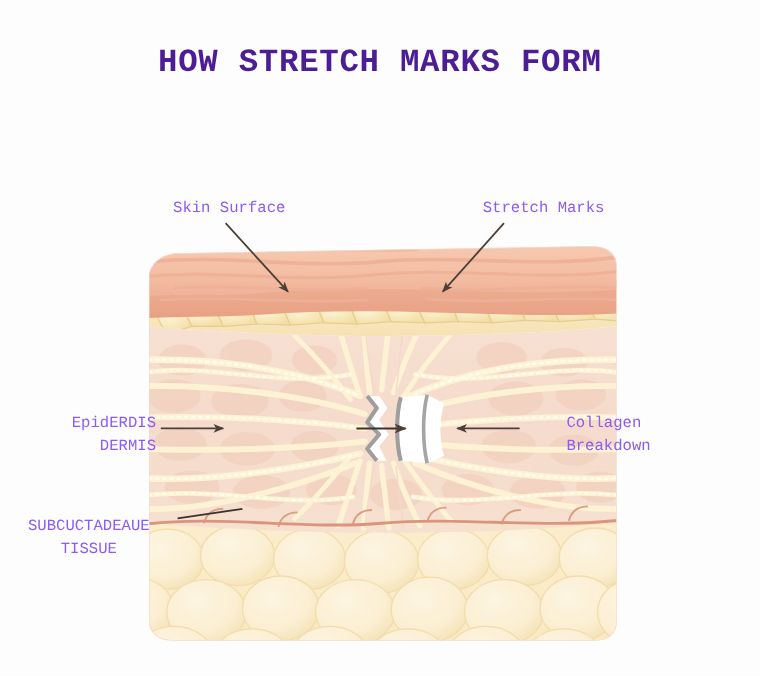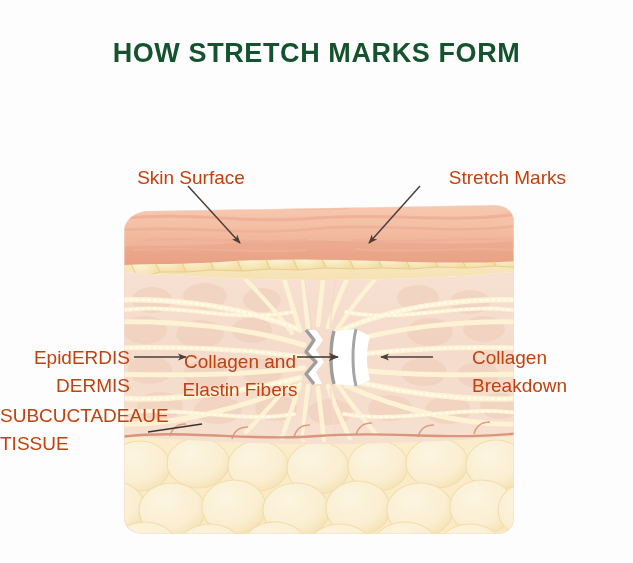--- a/index.html
+++ b/index.html
@@ -27,54 +27,54 @@
 
   #page-title {
     position: absolute;
     top: 38px;
     left: 0;
     width: 633px;
     text-align: center;
     font-size: 27px;
     font-weight: bold;
     letter-spacing: 0.6px;
-    color: #14532d;
-    font-family: Liberation Sans, sans-serif;
+    color: #4c1d95;
+    font-family: Liberation Mono, monospace;
   }
 
   .callout {
     position: absolute;
-    font-family: Liberation Sans, sans-serif;
-    font-size: 19px;
-    color: #c2410c;
+    font-family: Liberation Mono, monospace;
+    font-size: 13px;
+    color: #8b5cf6;
     line-height: 1.32;
     white-space: pre-line;
   }
 
   #label-skin-surface {
     left: 116px;  top: 165px;  width: 150px;  text-align: center;
   }
   #label-stretch-marks {
-    left: 416px;  top: 165px;  width: 150px;  text-align: right;
+    left: 378px;  top: 165px;  width: 150px;  text-align: center;
   }
   #label-epidermis-dermis {
     left: 6px;    top: 344px;  width: 124px;  text-align: right;
     line-height: 1.45;
   }
   #label-collagen-elastin {
     left: 178px;  top: 348px;  width: 124px;  text-align: center;
     line-height: 1.45;
   }
   #label-collagen-breakdown {
     left: 440px;  top: 344px;  width: 130px;  text-align: left;
     line-height: 1.45;
     margin-left: 32px;
   }
   #label-subcutaneous {
-    left: 0px;    top: 402px;  width: 148px;  text-align: left;
+    left: 0px;    top: 430px;  width: 148px;  text-align: center;
     line-height: 1.45;
   }
 
   svg.layer {
     position: absolute;
     left: 0; top: 0;
     width: 633px;
     height: 563px;
     overflow: visible;
   }
@@ -335,22 +335,20 @@
     <line x1="148" y1="432" x2="202" y2="424" stroke="#3b332c" stroke-width="1.4"></line>
   </svg>
 
   <div class="callout" id="label-skin-surface">Skin Surface</div>
 
   <div class="callout" id="label-stretch-marks">Stretch Marks</div>
 
   <div class="callout" id="label-epidermis-dermis">EpidERDIS
 DERMIS</div>
 
-  <div class="callout" id="label-collagen-elastin">Collagen and
-Elastin Fibers</div>
 
   <div class="callout" id="label-collagen-breakdown">Collagen
 Breakdown</div>
 
   <div class="callout" id="label-subcutaneous">SUBCUCTADEAUE
 TISSUE</div>
 
 </div>
 
 </body></html>

